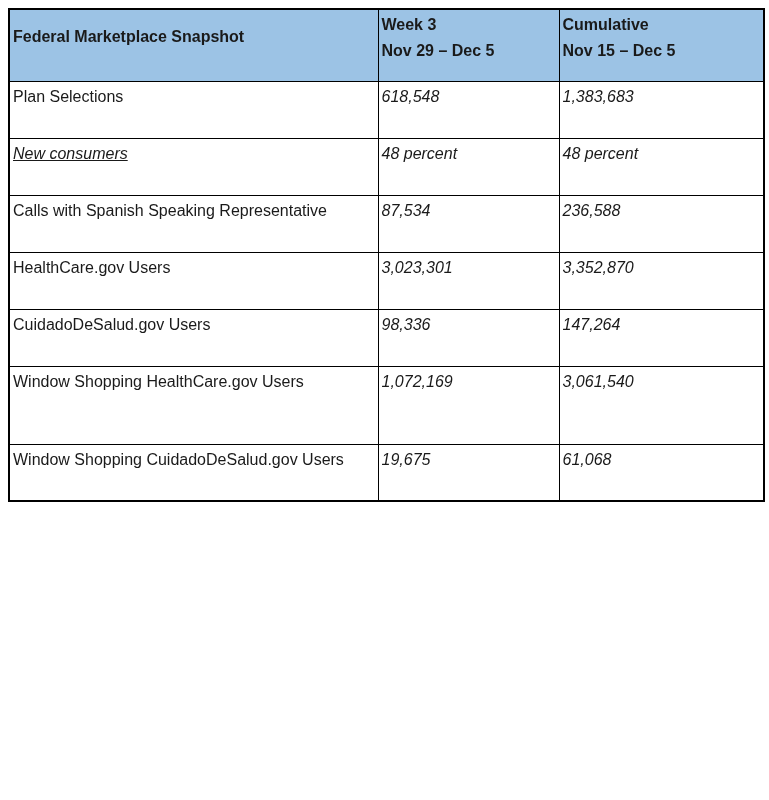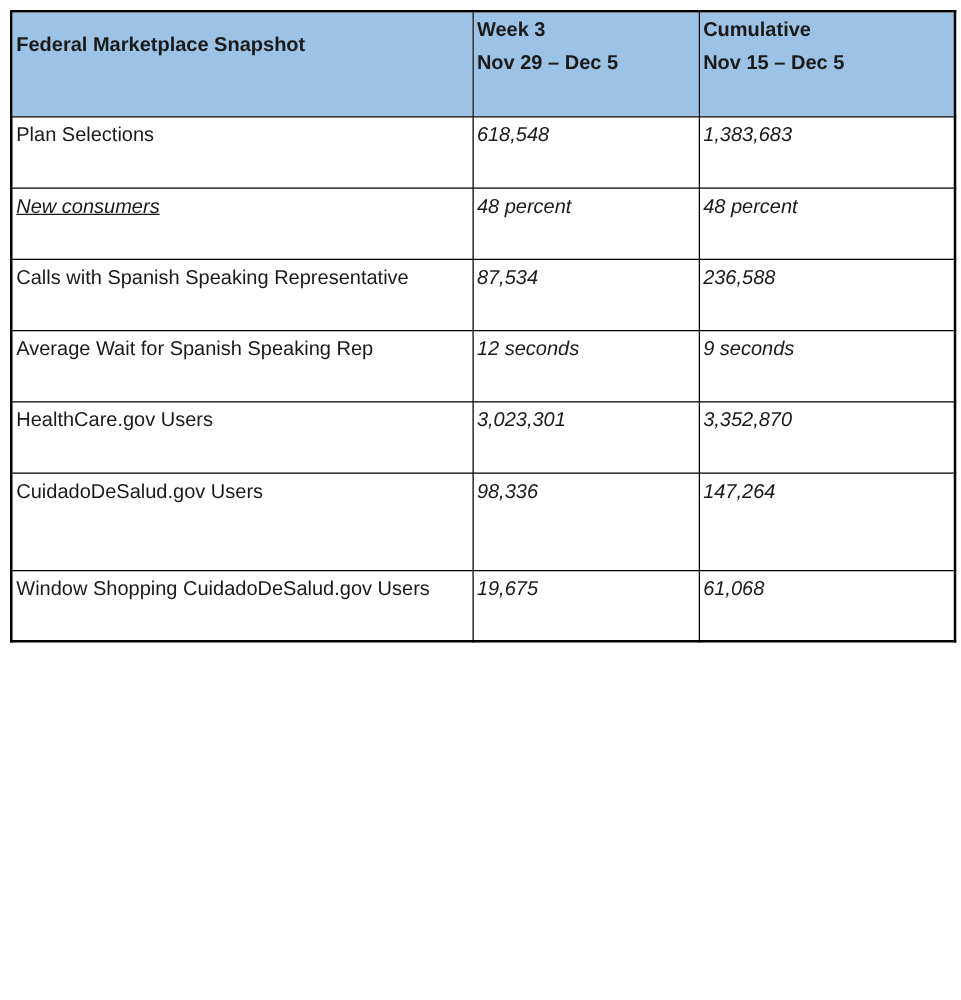--- a/index.html
+++ b/index.html
@@ -33,21 +33,21 @@
   th, td {
     border: 1px solid var(--border-color);
     vertical-align: top;
     text-align: left;
     font-size: 16px;
     line-height: 26px;
     padding: 2px 4px 2px 3px;
     overflow: hidden;
     box-sizing: border-box;
   }
-  thead tr { height: 84px; }
+  thead tr { height: 72px; }
   thead th {
     background: var(--header-bg);
     font-weight: bold;
   }
   thead th.h-label { padding-top: 14px; }
   thead th .h-line { display: block; }
 
   tbody tr { height: 57px; }
   
   tbody tr:nth-child(6) { height: 78px; }
@@ -89,33 +89,33 @@
         <td class="label italic">New consumers</td>
         <td class="value">48 percent</td>
         <td class="value">48 percent</td>
       </tr>
       <tr>
         <td class="label">Calls with Spanish Speaking Representative</td>
         <td class="value">87,534</td>
         <td class="value">236,588</td>
       </tr>
       <tr>
-        <td class="label">Average Wait for Spanish Speaking Rep</td>
-        <td class="value">12 seconds</td>
-        <td class="value">9 seconds</td>
-      </tr>
-      <tr>
         <td class="label">HealthCare.gov Users</td>
         <td class="value">3,023,301</td>
         <td class="value">3,352,870</td>
       </tr>
       <tr>
         <td class="label">CuidadoDeSalud.gov Users</td>
         <td class="value">98,336</td>
         <td class="value">147,264</td>
       </tr>
       <tr>
+        <td class="label">Window Shopping HealthCare.gov Users</td>
+        <td class="value">1,072,169</td>
+        <td class="value">3,061,540</td>
+      </tr>
+      <tr>
         <td class="label">Window Shopping CuidadoDeSalud.gov Users</td>
         <td class="value">19,675</td>
         <td class="value">61,068</td>
       </tr>
     </tbody>
 </table>
 
 </body></html>

